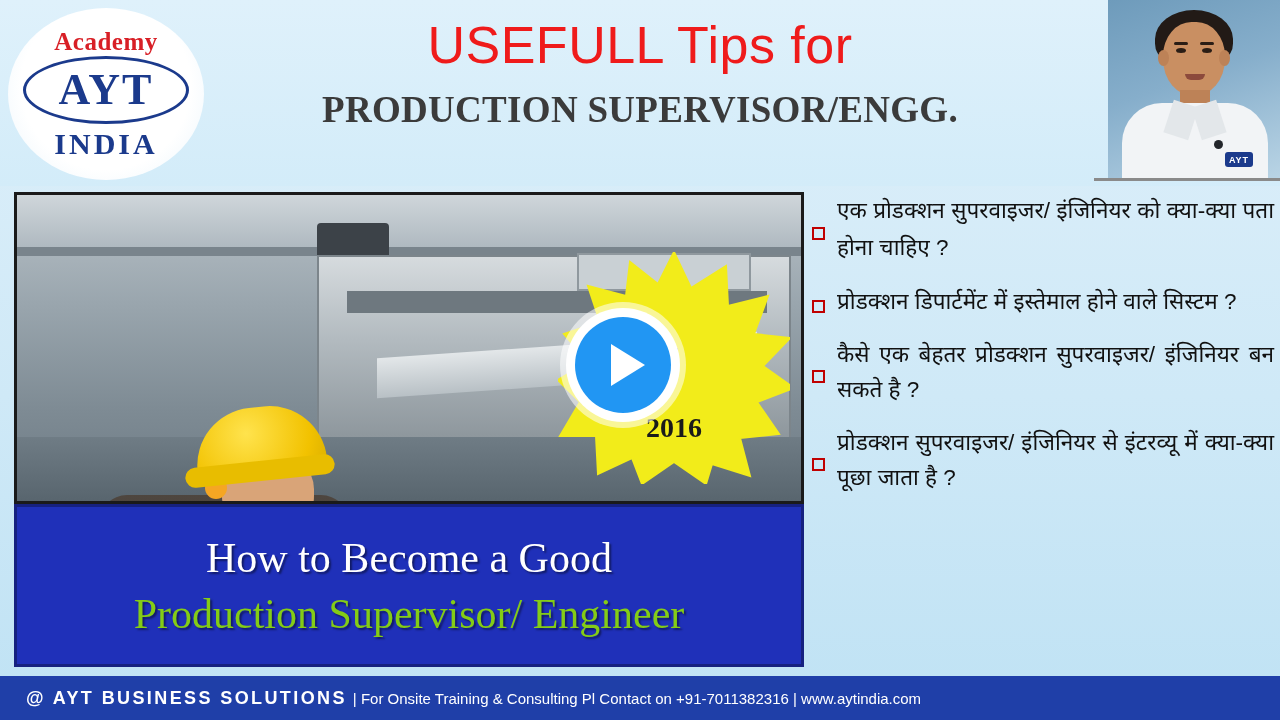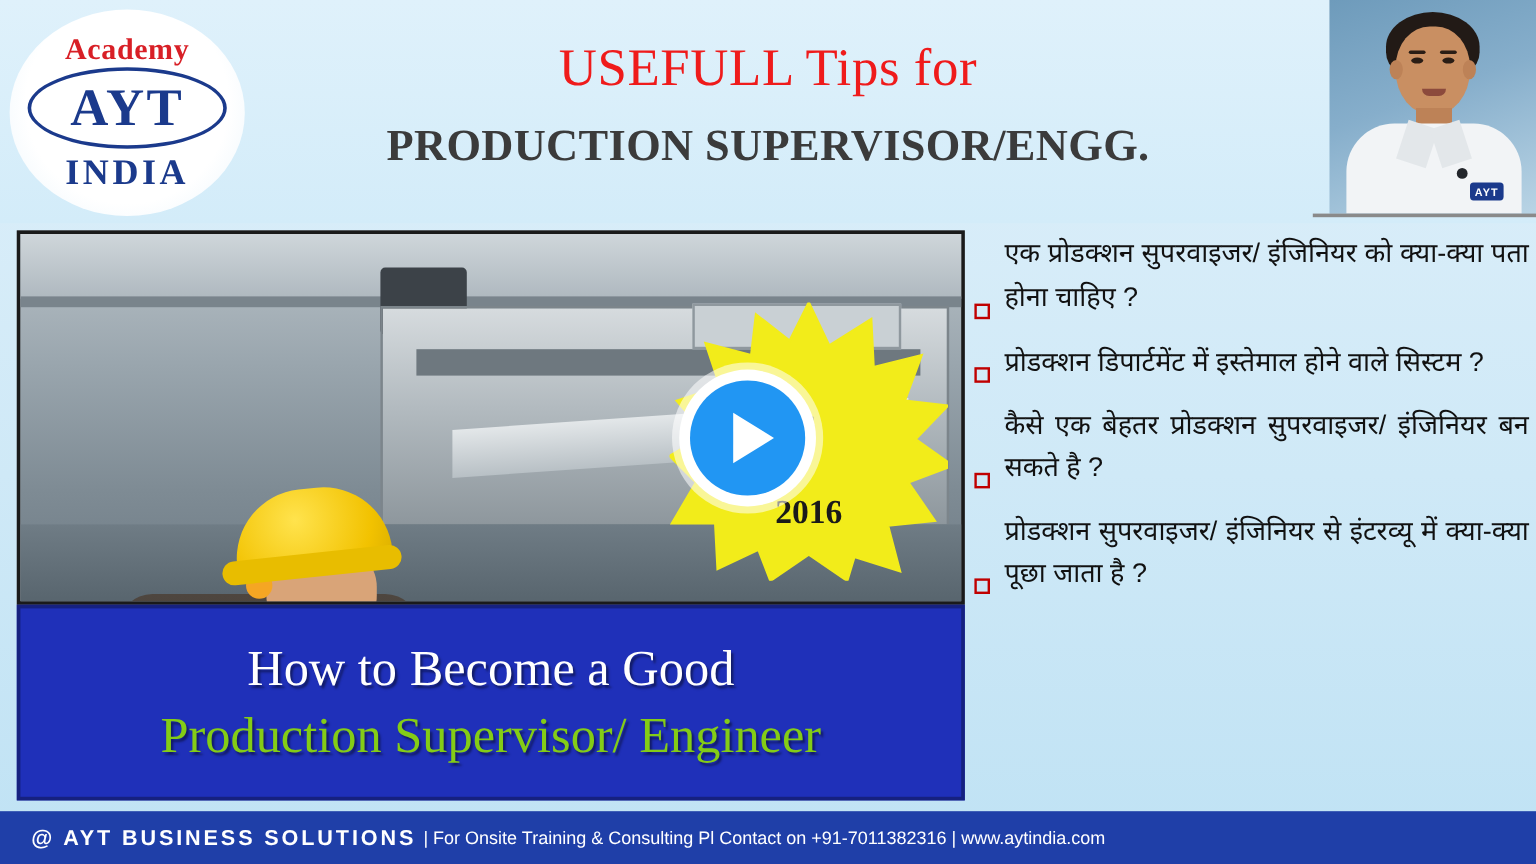--- a/index.html
+++ b/index.html
@@ -40,24 +40,23 @@
     font-family:"Liberation Serif", serif;line-height:44px;
   }
   #logo .india{
     color:#1b3a8c;font-weight:bold;font-size:30px;letter-spacing:3px;
     font-family:"Liberation Serif", serif;margin-top:1px;
   }
   #title-block{
     position:absolute;left:210px;top:14px;width:860px;text-align:center;
   }
   #title-line1{
-    color:#ef1b1b;font-size:44px;font-weight:normal;
-    font-family:Liberation Serif, serif;line-height:62px;
+    color:#ef1b1b;font-size:52px;font-weight:normal;
+    font-family:Liberation Sans, sans-serif;line-height:62px;
     letter-spacing:.5px;
-    margin-top:12px;
   }
   #title-line2{
     color:#3b3b3b;font-size:37px;font-weight:bold;
     font-family:"Liberation Serif", serif;line-height:52px;letter-spacing:.3px;
     margin-top:8px;
   }
   
   #presenter{
     position:absolute;right:0;top:0;width:172px;height:178px;overflow:hidden;
     background:linear-gradient(180deg,#5e87a8 0%,#7ba4c2 40%,#9dbfd6 100%);
@@ -204,21 +203,21 @@
   }
   #caption .l2{
     color:#84cc16;font-family:"Liberation Serif", serif;font-size:42px;
     text-shadow:2px 2px 2px rgba(0,0,0,.45);line-height:56px;
   }
   
   #bullets{
     position:absolute;left:812px;top:192px;width:462px;height:478px;
   }
   .bullet{
-    display:flex;align-items:flex-end;margin-bottom:18px;
+    display:flex;align-items:center;margin-bottom:18px;
   }
   .bullet .marker{
     width:13px;height:13px;border:2px solid #c00000;box-sizing:border-box;
     margin-top:9px;margin-right:12px;flex:0 0 13px;background:transparent;
   }
   .bullet .btext{
     flex:1;color:#111111;font-size:22.5px;line-height:35px;
     font-family:"Liberation Sans", sans-serif;
     text-align:justify;text-justify:inter-word;
   }

